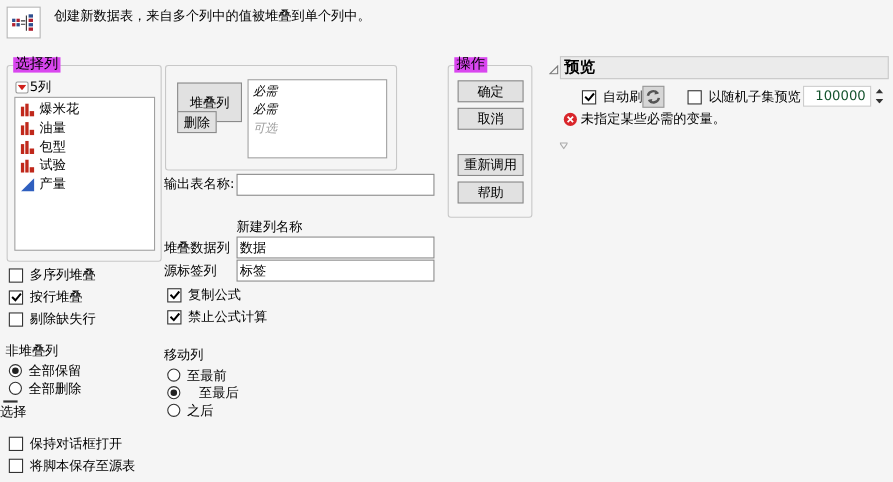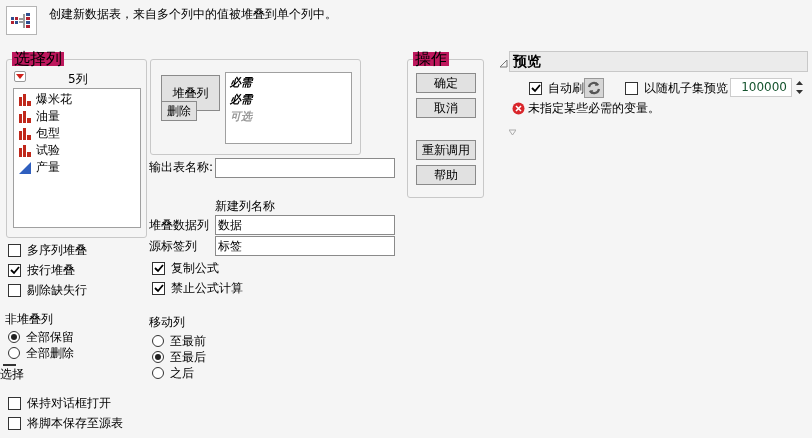--- a/index.html
+++ b/index.html
@@ -14,22 +14,22 @@
   .app-icon {
     left: 6px; top: 6px; width: 31px; height: 29px;
     border: 1px solid #b5b5b5; background: #fff;
     display: flex; align-items: center; justify-content: center;
   }
   .desc { left: 49px; top: 6px; font-size: 12px; white-space: nowrap; }
   .groupbox {
     border: 1px solid #c8c8c8; border-radius: 3px;
   }
   .group-label {
-    position: absolute; top: -8px; left: 5px; background: #be185d;
-    padding: 0 2px; font-size: 16px; line-height: 14px;
+    position: absolute; top: -8px; left: 5px; background: #d946ef;
+    padding: 0 2px; font-size: 13px; line-height: 14px;
   }
   .listbox {
     background: #fff; border: 1px solid #a0a0a0;
   }
   .list-item { height: 17px; display: flex; align-items: center; padding-left: 4px; white-space: nowrap; }
   .list-item .ic { width: 14px; height: 12px; margin-right: 4px; }
   .btn {
     background: #e1e1e1; border: 1px solid #8a8a8a;
     display: flex; align-items: center; justify-content: center;
     font-size: 12px; cursor: default;
@@ -41,21 +41,21 @@
   .cb-row { display: flex; align-items: center; height: 18px; white-space: nowrap; }
   .cb {
     width: 13px; height: 13px; border: 1px solid #333; background: #fff;
     margin-right: 6px; display: flex; align-items: center; justify-content: center;
   }
   .rb {
     width: 12px; height: 12px; border: 1px solid #333; border-radius: 50%;
     background: #fff; margin-right: 6px; display: flex; align-items: center; justify-content: center;
   }
   .rb .dot { width: 6px; height: 6px; border-radius: 50%; background: #222; }
-  .italic { font-style: italic; font-family: "DejaVu Serif", serif; font-size: 11px; font-weight: bold; }
+  .italic { font-style: italic; font-family: "DejaVu Serif", serif; font-size: 11px; }
   .preview-bar {
     left: 509px; top: 51px; width: 299px; height: 21px;
     background: #ebebeb; border: 1px solid #c8c8c8;
     font-weight: bold; font-size: 14px; padding-left: 3px; line-height: 19px;
   }
 </style>
 </head>
 <body>
 
 <div class="abs app-icon">
@@ -70,21 +70,21 @@
     <rect x="16" y="6" width="4" height="3" fill="#b02030"></rect>
     <rect x="16" y="10" width="4" height="3" fill="#2f4f8f"></rect>
     <rect x="16" y="14" width="4" height="3" fill="#b02030"></rect>
   </svg>
 </div>
 <div class="abs desc">创建新数据表，来自多个列中的值被堆叠到单个列中。</div>
 
 <div class="abs groupbox" style="left:6px; top:59px; width:141px; height:179px;">
   <span class="group-label">选择列</span>
 </div>
-<div class="abs" style="left:14px; top:71px; display:flex; gap:41px;">
+<div class="abs" style="left:14px; top:71px; display:flex; align-items:center;">
   <span style="width:12px;height:11px;border:1px solid #999;border-radius:2px;background:#fff;display:flex;align-items:center;justify-content:center;margin-right:1px;">
     <svg width="8" height="5">
         <path d="M0 0 L8 0 L4 5 Z" fill="#d0201a"></path>
       </svg>
   </span>
   <span>5列</span>
 </div>
 <div class="abs listbox" style="left:13px; top:88px; width:128px; height:140px; padding-top:2px;">
   <div class="list-item">
     <svg class="ic" viewBox="0 0 14 12">
@@ -201,21 +201,21 @@
 <div class="abs cb-row" style="left:8px; top:414px;">
   <span class="cb"></span>
   <span>将脚本保存至源表</span>
 </div>
 
 <div class="abs" style="left:149px; top:314px;">移动列</div>
 <div class="abs cb-row" style="left:152px; top:332px;">
   <span class="rb"></span>
   <span>至最前</span>
 </div>
-<div class="abs cb-row" style="left:152px; top:348px;">
+<div class="abs cb-row" style="left:152px; top:348px;gap:11px;">
   <span class="rb">
       <span class="dot"></span>
     </span>
   <span>至最后</span>
 </div>
 <div class="abs cb-row" style="left:152px; top:364px;">
   <span class="rb"></span>
   <span>之后</span>
 </div>
 

